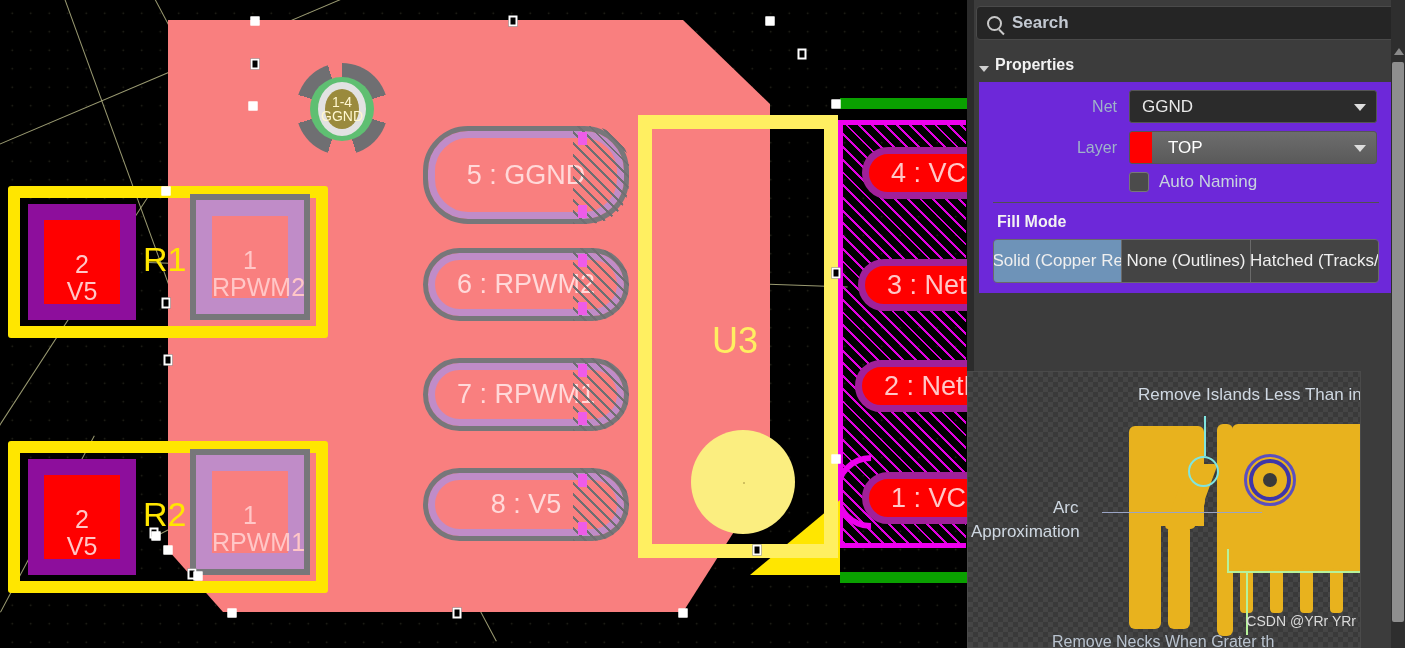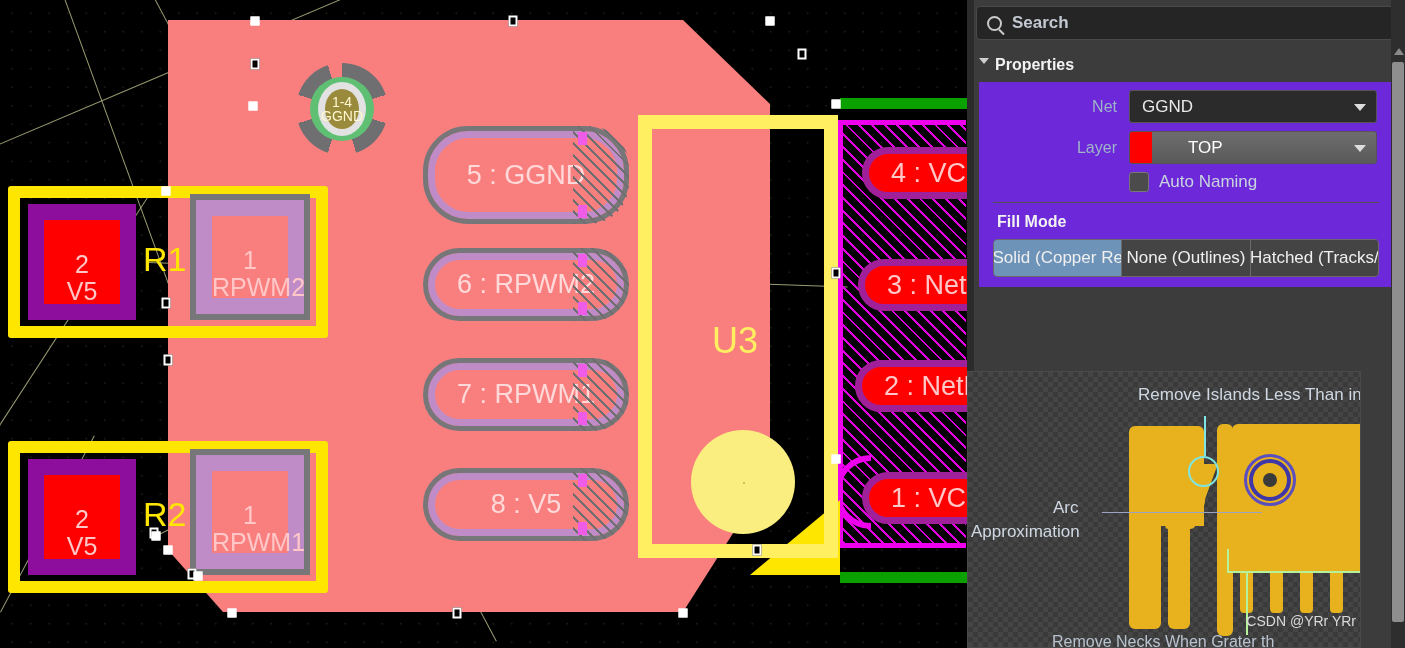--- a/index.html
+++ b/index.html
@@ -127,47 +127,47 @@
   }
   .searchbar-wrap { padding: 6px 9px 0 9px; font-weight: bold; }
   .searchbar {
     height: 34px; background: #252525; border: 1px solid #4a4a4a;
     border-radius: 4px; display: flex; align-items: center; padding: 0 10px;
   }
   .search-icon { width: 15px; height: 15px; border: 2px solid #c9c9c9; border-radius: 50%; position: relative; margin-right: 10px; flex: 0 0 auto; }
   .search-icon::after { content:""; position:absolute; right:-5px; bottom:-4px; width:7px; height:2px; background:#c9c9c9; transform: rotate(45deg); }
   .search-input { color: #c3c9d2; font-size: 17px; }
 
-  .sec-header { display: flex; align-items: flex-start; gap: 8px; padding: 16px 8px 8px 14px; }
+  .sec-header { display: flex; align-items: flex-end; gap: 8px; padding: 16px 8px 8px 14px; }
   .tri { width: 0; height: 0; border-left: 6px solid #cfcfcf; border-top: 5px solid transparent; border-bottom: 5px solid transparent; transform: rotate(90deg); }
   .sec-title { font-weight: bold; font-size: 16px; color: #f2f2f2; }
 
   .prop-card { margin: 0 12px; background: #6d28d9; padding: 8px 0 10px 0; }
   .row { display: flex; align-items: center; margin-bottom: 8px; }
   .row-label { width: 150px; text-align: right; padding-right: 12px; color: #9fb3c9; font-size: 16px; }
   .field { flex: 1; margin-right: 16px; height: 33px; position: relative; }
 
   .select {
     height: 33px; background: #2b2b2b; border: 1px solid #555;
     border-radius: 3px; display: flex; align-items: center;
     padding-left: 12px; color: #e9e9e9; font-size: 17px;
   }
-  .select.layer { background: linear-gradient(#6d6d6d, #5a5a5a); color: #fff; padding-left: 58px; }
+  .select.layer { background: linear-gradient(#6d6d6d, #5a5a5a); color: #fff; padding-left: 38px; }
   .layer-swatch { position: absolute; left: 1px; top: 1px; width: 22px; height: 31px; background: #ff0000; border-radius: 2px 0 0 2px; }
   .caret { position: absolute; right: 11px; top: 14px; width: 0; height: 0; border-left: 6px solid transparent; border-right: 6px solid transparent; border-top: 7px solid #dddddd; }
   .textinput { height: 33px; background: #2b2b2b; border: 1px solid #555; border-radius: 3px; }
 
   .checkrow { display: flex; align-items: center; padding-left: 150px; margin-top: 2px; }
   .checkbox { width: 20px; height: 20px; border: 1px solid #777; border-radius: 3px; background: #4b4b4b; margin-right: 10px; }
   .checklabel { color: #c7d3de; font-size: 17px; }
 
   .divider { height: 1px; background: #505050; margin: 10px 14px 0 14px; }
   .fill-title { font-weight: bold; font-size: 16px; color: #f2f2f2; padding: 10px 0 8px 18px; }
 
-  .seg { display: flex; margin: 0 14px; height: 38px; border: 1px solid #6a6a6a; border-radius: 4px; overflow: hidden; }
+  .seg { display: flex; margin: 0 14px; height: 44px; border: 1px solid #6a6a6a; border-radius: 4px; overflow: hidden; }
   .seg > div { flex: 1; display: flex; align-items: center; justify-content: center; color: #efefef; font-size: 17px; border-right: 1px solid #6a6a6a; white-space: nowrap; overflow: hidden; background: #444; }
   .seg > div:last-child { border-right: none; }
   .seg > div.active { background: #6e93b8; }
 
   
   .illus {
     position: absolute; left: 995px; top: 371px; width: 394px; height: 277px;
     background:
       linear-gradient(45deg, #3a3a3a 25%, transparent 25%, transparent 75%, #3a3a3a 75%),
       linear-gradient(45deg, #3a3a3a 25%, #454545 25%, #454545 75%, #3a3a3a 75%);

